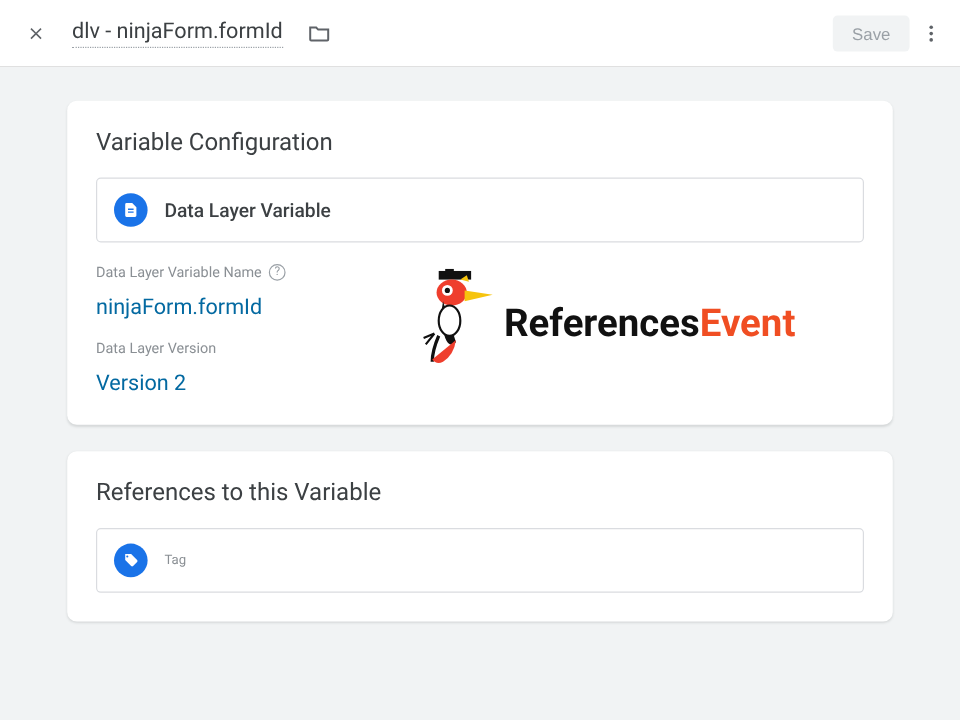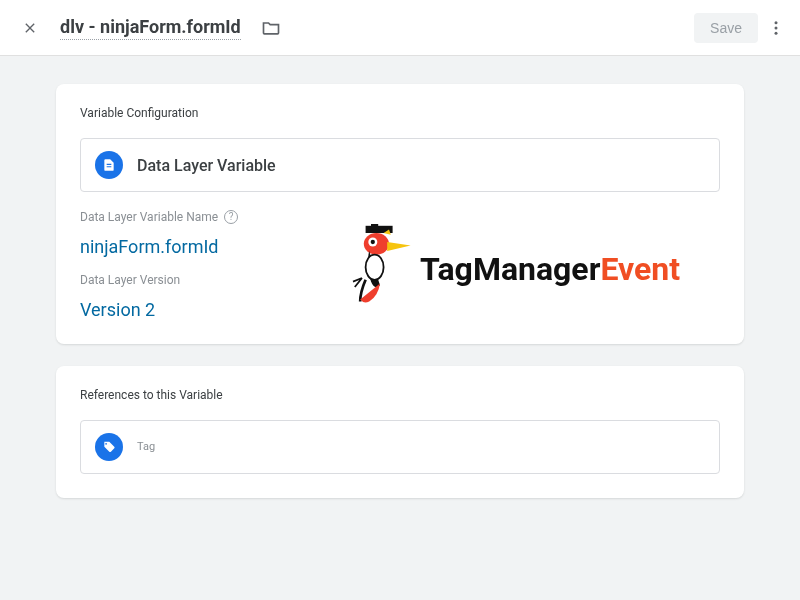--- a/index.html
+++ b/index.html
@@ -5,37 +5,37 @@
   * { box-sizing: border-box; }
   html, body { margin: 0; padding: 0; font-family: 'Roboto','Helvetica Neue',Arial,sans-serif; background:#fff; }
   .app { width:800px; height:600px; overflow:hidden; background:#fff; position:relative; }
 
   .topbar {
     height:56px; display:flex; align-items:center; padding:0 12px;
     border-bottom:1px solid #e0e0e0;
     box-shadow: 0 1px 2px rgba(0,0,0,0.04);
   }
   .topbar .close { width:24px; height:24px; display:flex; align-items:center; justify-content:center; color:#5f6368; cursor:pointer; margin-right:18px; margin-left:6px;}
-  .topbar .title { font-size:18px; color:#3c4043; border-bottom:1px dotted #9aa0a6; padding-bottom:2px;font-weight:bold; }
+  .topbar .title { font-size:18px; color:#3c4043; border-bottom:1px dotted #9aa0a6; padding-bottom:2px; }
   .topbar .folder { margin-left:18px; color:#5f6368; display:flex; align-items:center; justify-content:center; width:24px; height:24px; cursor:pointer;}
   .topbar .spacer { flex:1; }
   .topbar .save-btn {
     font-size:14px; color:#9aa0a6; background:#f1f3f4; border:none;
     padding:7px 16px; border-radius:4px; margin-right:6px; cursor:default;
   }
   .topbar .more { width:24px; height:24px; display:flex; align-items:center; justify-content:center; color:#5f6368; cursor:pointer;}
 
   .body-area { background:#f1f3f4; height:calc(600px - 56px); padding:28px 56px; overflow:auto; position:relative;}
   .card {
     background:#fff; border-radius:8px; padding:22px 24px 24px 24px;
     box-shadow:0 1px 2px rgba(60,64,67,0.15);
     margin-bottom:22px;
     position:relative;
   }
-  .card h2 { font-size:12px; font-weight:400; color:#3c4043; margin:0 0 18px 0; }
+  .card h2 { font-size:20px; font-weight:400; color:#3c4043; margin:0 0 18px 0; }
   .label-sm { font-size:12px; color:#8a8f94; margin:0 0 6px 0; display:flex; align-items:center; gap:6px;}
   .value-sm { font-size:18px; color:#0369a1; margin:12px 0 16px 0; }
 
   .type-box, .ref-box {
     border:1px solid #dadce0; border-radius:4px;
     display:flex; align-items:center; padding:12px 14px; gap:14px;
     cursor:pointer;
   }
   .type-box { margin-bottom:18px; }
   .circle-icon {
@@ -121,21 +121,21 @@
           <circle cx="32" cy="20" r="5" fill="#fff"></circle>
           <circle cx="32" cy="20" r="2.4" fill="#111"></circle>
           <polygon points="48,20 74,24 48,30" fill="#f6c40e"></polygon>
           <path d="M28 30 q-4 18 2 34 q4 10 10 4" fill="#111"></path>
           <ellipse cx="34" cy="48" rx="10" ry="14" fill="#fff" stroke="#111" stroke-width="2"></ellipse>
           <path d="M24 62 q-6 14 -6 24" stroke="#111" stroke-width="3" fill="none"></path>
           <path d="M20 60 l-10 4 m10 -4 l-8 10" stroke="#111" stroke-width="2"></path>
           <path d="M40 66 q-2 14 -12 20 q-6 3 -10 -2" fill="#ef3e2d"></path>
         </svg>
         <div class="wm-text">
-          <span>TagManager</span><span class="italia">Event</span>
+          <span>References</span><span class="italia">Event</span>
         </div>
       </div>
     </div>
 
     <div class="card">
       <h2>References to this Variable</h2>
       <div class="ref-box">
         <div class="circle-icon">
           <svg width="14" height="14" viewBox="0 0 24 24">
               <path fill="#fff" d="M21 11.5 12.5 3H4v8.5L12.5 20a2 2 0 0 0 2.8 0l5.7-5.7a2 2 0 0 0 0-2.8zM7 8a1.5 1.5 0 1 1 0-3 1.5 1.5 0 0 1 0 3z"></path>

